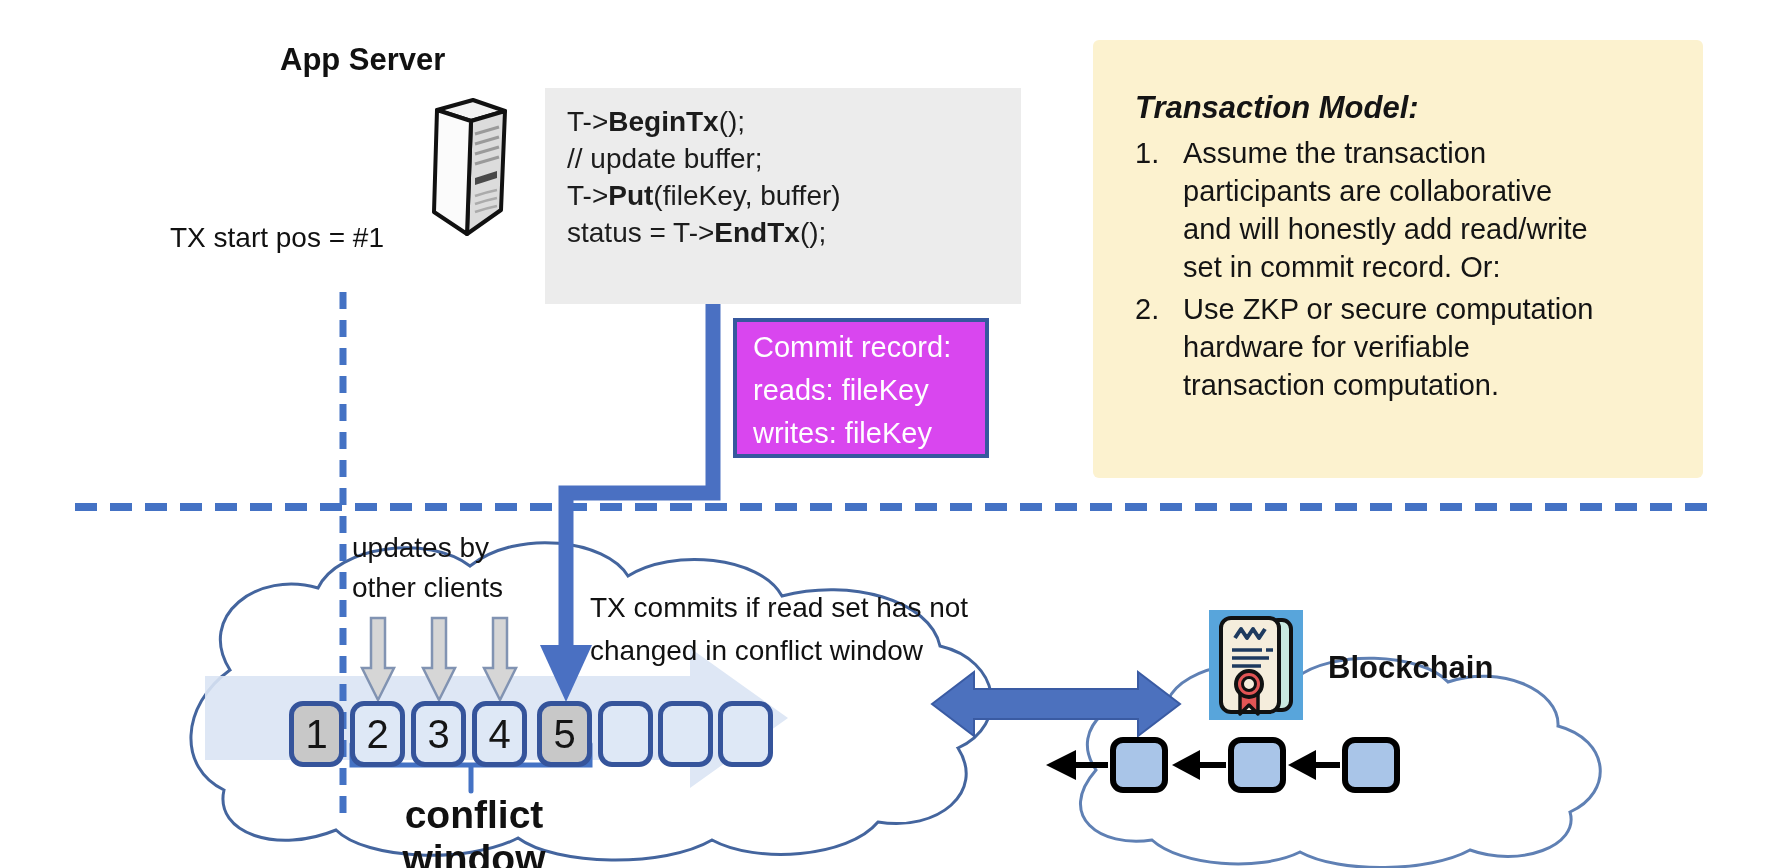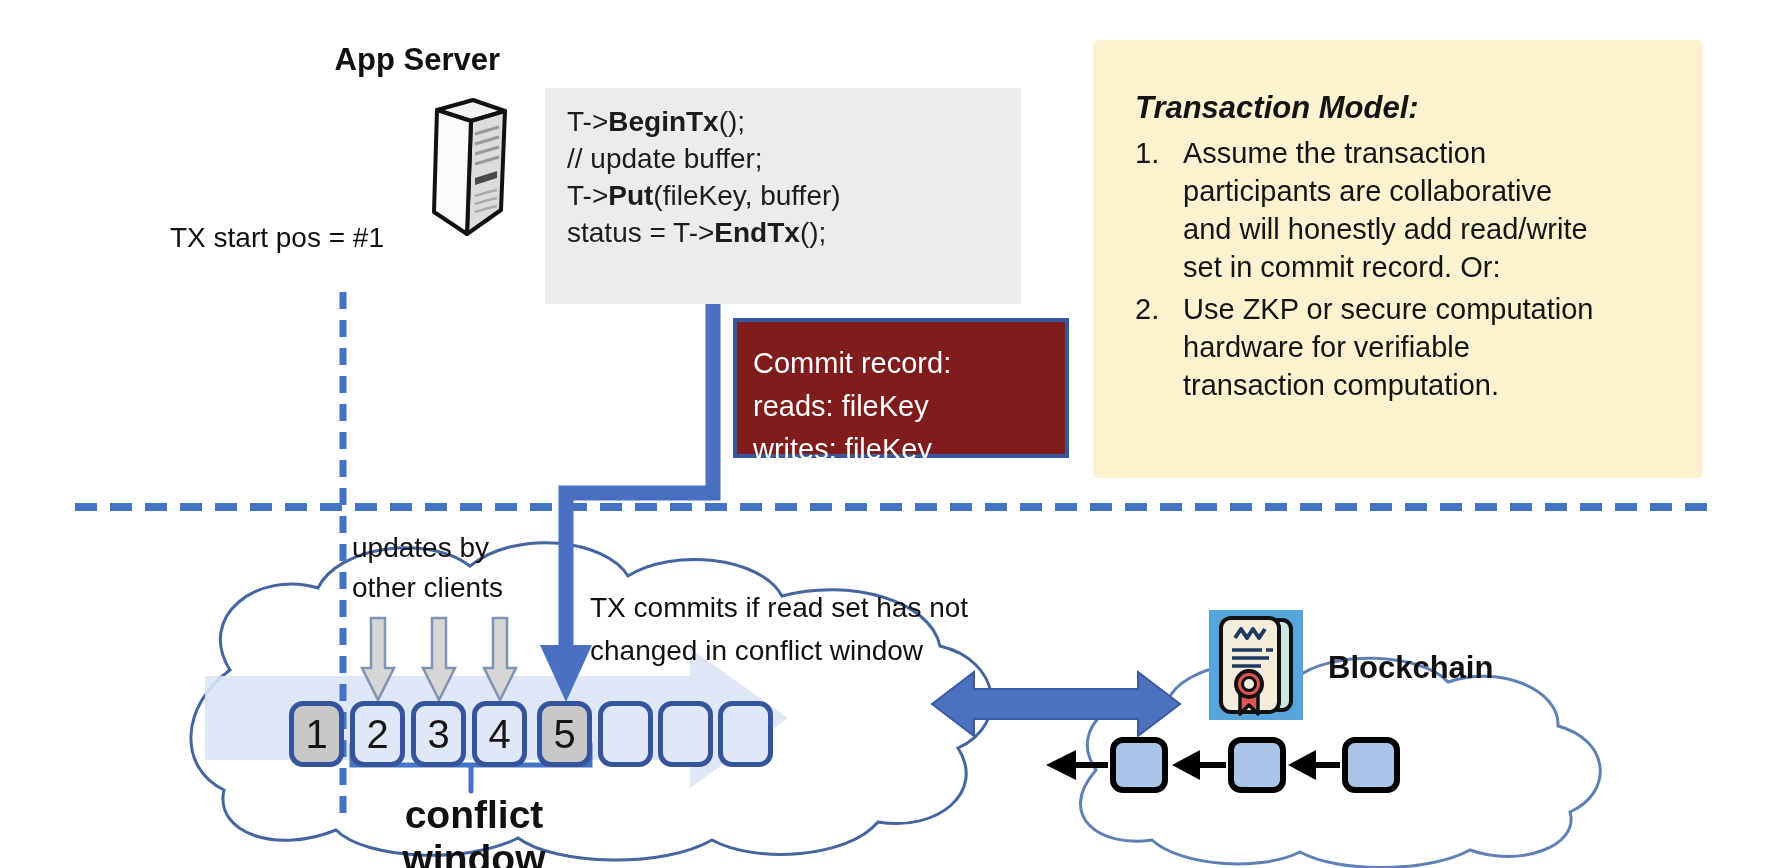--- a/index.html
+++ b/index.html
@@ -4,32 +4,32 @@
 <style>
   html,body{margin:0;padding:0;background:#ffffff;}
   #canvas{
     position:relative;width:1780px;height:868px;background:#ffffff;overflow:hidden;
     font-family:"Liberation Sans", sans-serif;color:#111;
   }
   .abs{position:absolute;}
   .pre{white-space:pre-line;}
 
   
-  .app-server-title{left:280px;top:42px;width:220px;text-align:right;font-size:31px;font-weight:bold;}
+  .app-server-title{left:280px;top:42px;width:220px;text-align:left;font-size:31px;font-weight:bold;}
   .code-block{
     left:545px;top:88px;width:476px;height:216px;background:#ECECEC;
     box-sizing:border-box;padding:15px 0 0 22px;font-size:28px;line-height:37px;color:#1c1c1c;
   }
   .code-line .b{font-weight:bold;}
   .tx-start-label{left:170px;top:222px;font-size:28px;}
 
   
   .commit-box{
-    left:733px;top:318px;width:336px;height:140px;background:#7f1d1d;border:4px solid #37589E;
-    box-sizing:border-box;color:#ffffff;font-size:29px;line-height:43px;padding:20px 0 0 16px;
+    left:733px;top:318px;width:256px;height:140px;background:#d946ef;border:4px solid #37589E;
+    box-sizing:border-box;color:#ffffff;font-size:29px;line-height:43px;padding:4px 0 0 16px;
   }
 
   
   .note-box{
     left:1093px;top:40px;width:610px;height:438px;background:#FCF2CF;border-radius:6px;
     box-sizing:border-box;padding:50px 30px 0 42px;color:#141414;
   }
   .note-title{font-size:31px;font-weight:bold;font-style:italic;margin-bottom:8px;}
   .note-item{display:flex;font-size:29px;line-height:38px;margin-bottom:4px;}
   .note-item .num{width:48px;flex:0 0 48px;}

